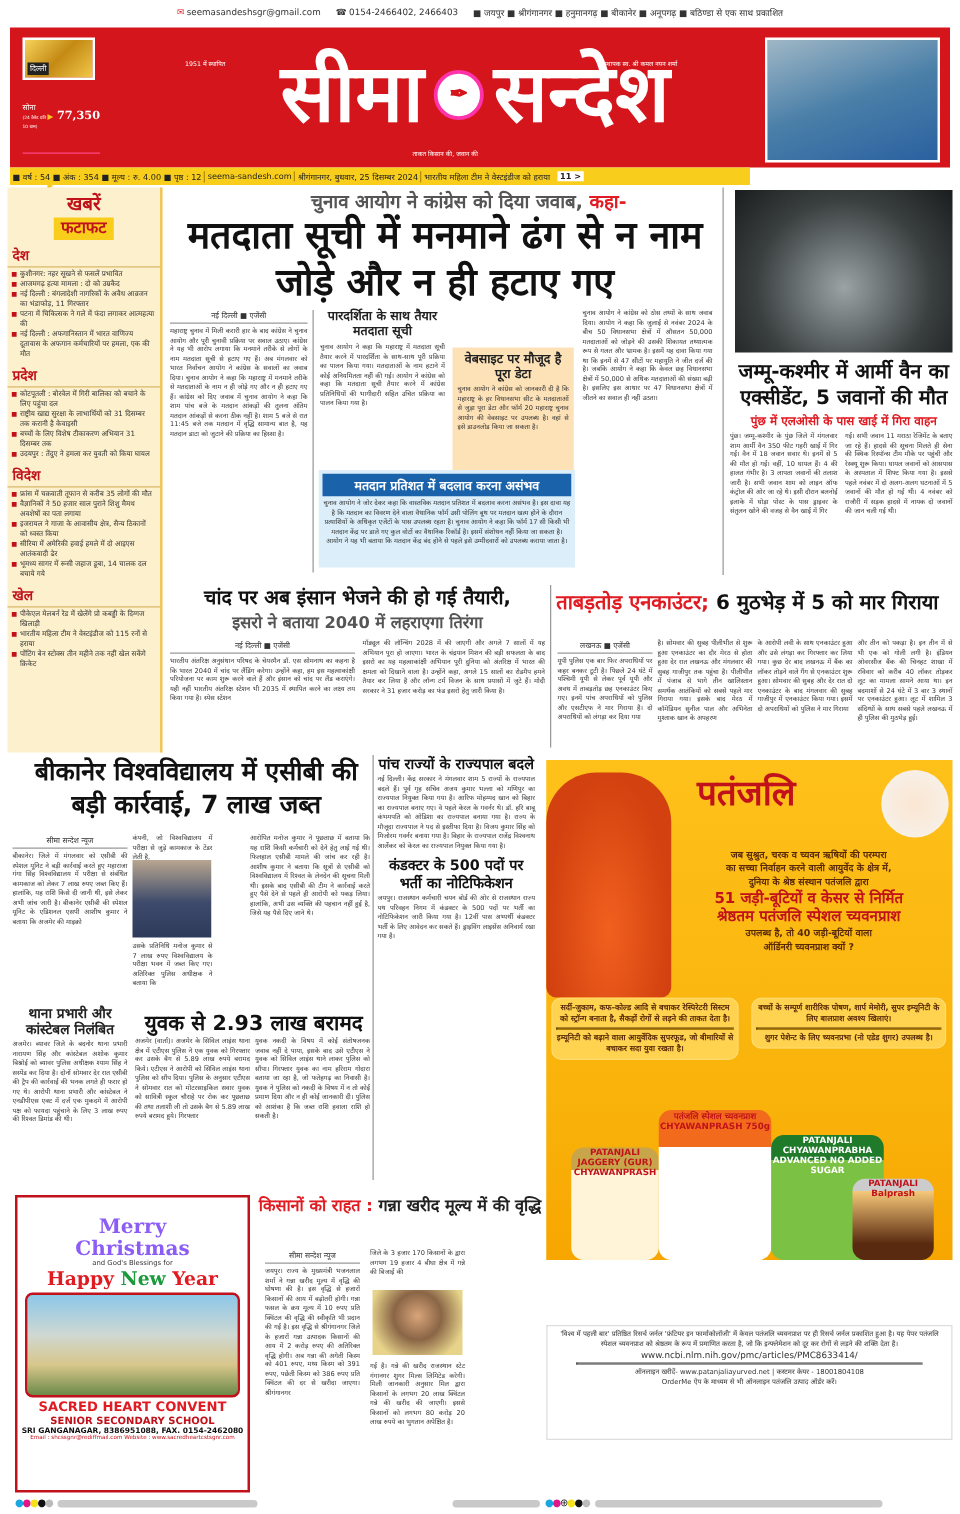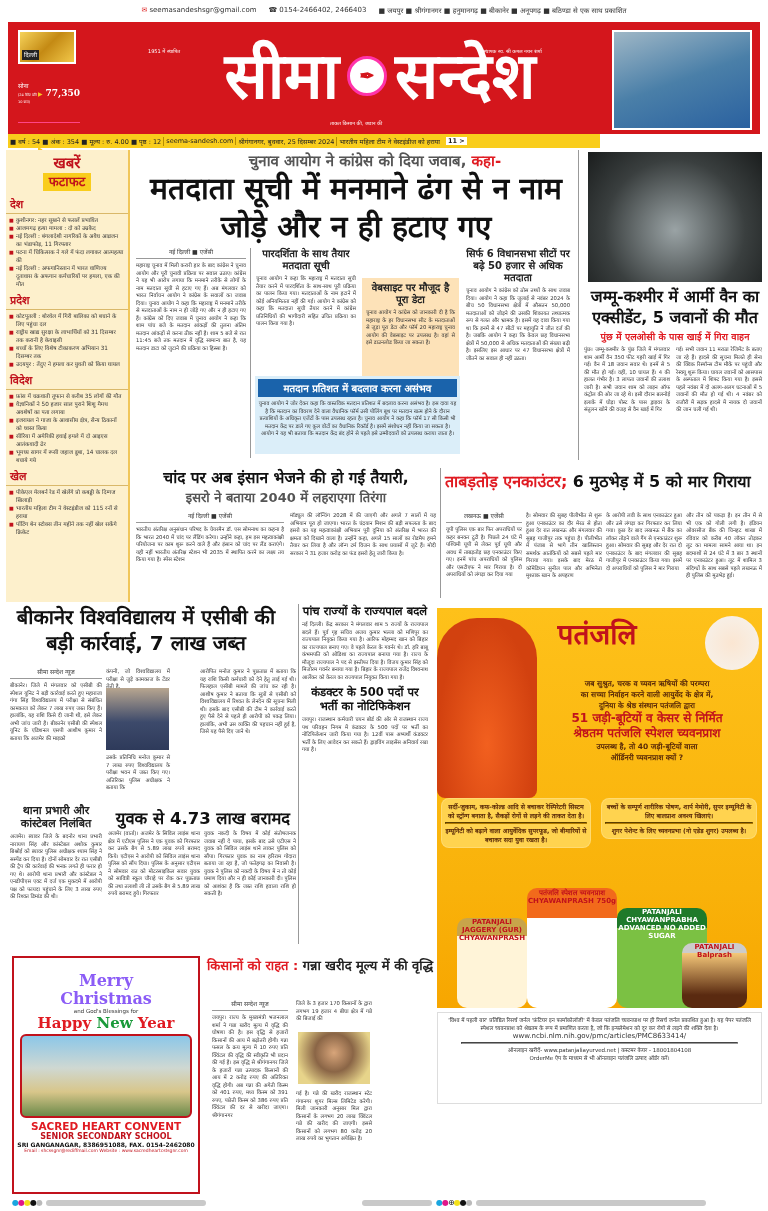--- a/index.html
+++ b/index.html
@@ -41,34 +41,34 @@
 .boxblue .t{background:#1a63ab;color:#fff;font-size:10px;font-weight:bold;text-align:center;padding:2px 0;margin-bottom:3px}
 .vline{width:1px;background:#999}
 .photo-army{left:588px;top:152px;width:174px;height:130px;background:radial-gradient(circle at 50% 60%,#9aa3a5,#3a3f3f 60%,#1a1d1d)}
 .army-hd{left:582px;top:286px;width:186px;text-align:center;font-size:16px;font-weight:bold;line-height:21px;color:#111}
 .army-sub{left:582px;top:330px;width:186px;text-align:center;font-size:9.5px;font-weight:bold;color:#e01b22}
 .moon-hd{left:136px;top:466px;width:300px;text-align:center}
 .moon-hd .a{font-size:15.5px;font-weight:bold;color:#111}
 .moon-hd .b{font-size:13px;color:#555;font-weight:bold}
 .enc-hd{left:445px;top:470px;width:320px;font-size:16px;font-weight:bold;color:#e01b22;white-space:nowrap}
 .enc-hd .k{color:#111}
-.bik-hd{left:0;top:604px;width:292px;text-align:center;font-size:20px;font-weight:bold;line-height:26px;color:#111}
+.bik-hd{left:11px;top:604px;width:292px;text-align:center;font-size:20px;font-weight:bold;line-height:26px;color:#111}
 .photo-man{left:106px;top:688px;width:63px;height:62px;background:linear-gradient(180deg,#b8a690,#3d4a6b 55%,#2e3a5a)}
 .pvt{left:302px;top:604px;width:126px}
 .pvt .h{font-size:11.5px;font-weight:bold;text-align:center;line-height:14px;color:#111}
 .ad-pat{left:437px;top:608px;width:325px;height:400px;background:linear-gradient(180deg,#fec11a,#f9b20a 70%,#f7a600)}
 .ad-pat .brand{position:absolute;left:60px;top:6px;width:200px;text-align:center;font-family:"DejaVu Serif",serif;color:#c1121c;font-size:28px;font-weight:bold}
 .ad-pat .baba{position:absolute;left:0;top:10px;width:100px;height:180px;background:radial-gradient(ellipse at 50% 70%,#f2601f,#d2410f 70%);border-radius:40px 40px 8px 8px}
 .ad-pat .acharya{position:absolute;left:268px;top:8px;width:54px;height:54px;border-radius:50%;background:radial-gradient(circle,#fbe6d2,#f6f3ee)}
 .ad-pat .copy{position:absolute;left:100px;top:70px;width:220px;text-align:center;font-size:7.5px;line-height:11px;font-weight:bold;color:#5a2a08}
 .ad-pat .big{font-size:12px;color:#c1121c;line-height:15px}
 .ad-pat .box{position:absolute;top:190px;border:1px solid #fff3;background:#ffd34f;border-radius:8px;font-size:6.3px;line-height:9px;text-align:center;font-weight:bold;color:#5a2a08;padding:3px}
 .ad-pat .products{position:absolute;left:20px;top:280px;width:290px;height:120px}
 .jar{position:absolute;border-radius:10px;font-size:7px;font-weight:bold;text-align:center;color:#c1121c}
-.ad-foot{left:437px;top:1012px;width:325px;height:92px;background:#fff;border:1px solid #ddd;font-size:5.5px;line-height:8px;text-align:center;color:#333;padding:3px}
+.ad-foot{left:437px;top:1060px;width:325px;height:92px;background:#fff;border:1px solid #ddd;font-size:5.5px;line-height:8px;text-align:center;color:#333;padding:3px}
 .ad-foot .url{font-size:7px;color:#333}
 .xmas{left:12px;top:956px;width:188px;height:238px;border:2px solid #c1121c;background:#fff}
 .xmas .m{font-family:"DejaVu Serif",serif;font-size:16px;color:#8b5cf6;text-align:center;font-weight:bold;line-height:18px;margin-top:14px}
 .xmas .g{font-size:5.5px;text-align:center;color:#333}
 .xmas .hny{font-family:"DejaVu Serif",serif;font-size:15px;font-weight:bold;text-align:center;color:#e01b22}
 .xmas .hny .n{color:#1a9a3a}
 .xmas .bld{margin:2px 6px;height:84px;border:2px solid #c1121c;border-radius:6px;background:linear-gradient(180deg,#8cc7e8,#cfd8d2 40%,#d8c68a 70%,#6c8a4a)}
 .xmas .s1{font-size:10.5px;color:#e01b22;font-weight:bold;text-align:center;line-height:12px}
 .xmas .s2{font-size:8px;color:#c1121c;font-weight:bold;text-align:center}
 .xmas .s3{font-size:6px;font-weight:bold;text-align:center;color:#111}
@@ -163,21 +163,20 @@
 <div class="abs vline" style="left:250px;top:248px;height:210px"></div>
 <div class="abs" style="left:256px;top:248px;width:100px">
   <div class="subhd">पारदर्शिता के साथ तैयार मतदाता सूची</div>
   <div class="col">चुनाव आयोग ने कहा कि महाराष्ट्र में मतदाता सूची तैयार करने में पारदर्शिता के साथ-साथ पूरी प्रक्रिया का पालन किया गया। मतदाताओं के नाम हटाने में कोई अनियमितता नहीं की गई। आयोग ने कांग्रेस को कहा कि मतदाता सूची तैयार करने में कांग्रेस प्रतिनिधियों की भागीदारी सहित उचित प्रक्रिया का पालन किया गया है।</div>
 </div>
 <div class="abs boxpeach">
   <div class="subhd">वेबसाइट पर मौजूद है पूरा डेटा</div>
   <div class="col">चुनाव आयोग ने कांग्रेस को जानकारी दी है कि महाराष्ट्र के हर विधानसभा सीट के मतदाताओं से जुड़ा पूरा डेटा और फॉर्म 20 महाराष्ट्र चुनाव आयोग की वेबसाइट पर उपलब्ध है। वहां से इसे डाउनलोड किया जा सकता है।</div>
 </div>
 <div class="abs" style="left:466px;top:248px;width:104px">
-  <div class="subhd">सिर्फ 6 विधानसभा सीटों पर बढ़े 50 हजार से अधिक मतदाता</div>
   <div class="col">चुनाव आयोग ने कांग्रेस को ठोस तथ्यों के साथ जवाब दिया। आयोग ने कहा कि जुलाई से नवंबर 2024 के बीच 50 विधानसभा क्षेत्रों में औसतन 50,000 मतदाताओं को जोड़ने की उसकी शिकायत तथ्यात्मक रूप से गलत और भ्रामक है। इसमें यह दावा किया गया था कि इनमें से 47 सीटों पर महायुति ने जीत दर्ज की है। जबकि आयोग ने कहा कि केवल छह विधानसभा क्षेत्रों में 50,000 से अधिक मतदाताओं की संख्या बढ़ी है। इसलिए इस आधार पर 47 विधानसभा क्षेत्रों में जीतने का सवाल ही नहीं उठता।</div>
 </div>
 <div class="abs boxblue">
   <div class="t">मतदान प्रतिशत में बदलाव करना असंभव</div>
   <div class="col" style="text-align:center">चुनाव आयोग ने जोर देकर कहा कि वास्तविक मतदान प्रतिशत में बदलाव करना असंभव है। इस दावा यह है कि मतदान का विवरण देने वाला वैधानिक फॉर्म उसी पोलिंग बूथ पर मतदान खत्म होने के दौरान प्रत्याशियों के अधिकृत एजेंटों के पास उपलब्ध रहता है। चुनाव आयोग ने कहा कि फॉर्म 17 सी किसी भी मतदान केंद्र पर डाले गए कुल वोटों का वैधानिक रिकॉर्ड है। इसमें संशोधन नहीं किया जा सकता है। आयोग ने यह भी बताया कि मतदान केंद्र बंद होने से पहले इसे उम्मीदवारों को उपलब्ध कराया जाता है।</div>
 </div>
 
 <div class="abs vline" style="left:578px;top:150px;height:310px"></div>
 <div class="abs photo-army"></div>
 <div class="abs army-hd">जम्मू-कश्मीर में आर्मी वैन का एक्सीडेंट, 5 जवानों की मौत</div>
@@ -214,21 +213,21 @@
 <div class="abs photo-man"></div>
 <div class="abs col" style="left:106px;top:754px;width:64px">उसके प्रतिनिधि मनोज कुमार से 7 लाख रुपए विश्वविद्यालय के परीक्षा भवन में जब्त किए गए। अतिरिक्त पुलिस अधीक्षक ने बताया कि</div>
 <div class="abs col" style="left:200px;top:668px;width:96px">आरोपित मनोज कुमार ने पूछताछ में बताया कि यह राशि किसी कर्मचारी को देने हेतु लाई गई थी। फिलहाल एसीबी मामले की जांच कर रही है। आशीष कुमार ने बताया कि सूत्रों से एसीबी को विश्वविद्यालय में रिश्वत के लेनदेन की सूचना मिली थी। इसके बाद एसीबी की टीम ने कार्रवाई करते हुए पैसे देने से पहले ही आरोपी को पकड़ लिया। हालांकि, अभी उस व्यक्ति की पहचान नहीं हुई है, जिसे यह पैसे दिए जाने थे।</div>
 <div class="abs vline" style="left:298px;top:604px;height:340px"></div>
 
 <div class="abs" style="left:10px;top:804px;width:92px">
   <div class="subhd" style="font-size:11px;line-height:13px">थाना प्रभारी और कांस्टेबल निलंबित</div>
   <div class="col">अजमेर। ब्यावर जिले के बदनोर थाना प्रभारी नारायण सिंह और कांस्टेबल अशोक कुमार बिश्नोई को ब्यावर पुलिस अधीक्षक श्याम सिंह ने सस्पेंड कर दिया है। दोनों सोमवार देर रात एसीबी की ट्रैप की कार्रवाई की भनक लगते ही फरार हो गए थे। आरोपी थाना प्रभारी और कांस्टेबल ने एनडीपीएस एक्ट में दर्ज एक मुकदमे में आरोपी पक्ष को फायदा पहुंचाने के लिए 3 लाख रुपए की रिश्वत डिमांड की थी।</div>
 </div>
 
-<div class="abs" style="left:108px;top:806px;width:190px;font-size:16.5px;font-weight:bold;text-align:center;color:#111">युवक से 4.73 लाख बरामद</div>
+<div class="abs" style="left:108px;top:806px;width:190px;font-size:16.5px;font-weight:bold;text-align:center;color:#111">युवक से 2.93 लाख बरामद</div>
 <div class="abs col" style="left:108px;top:830px;width:92px">अजमेर (वार्ता)। अजमेर के सिविल लाइंस थाना क्षेत्र में एटीएस पुलिस ने एक युवक को गिरफ्तार कर उसके बैग से 5.89 लाख रुपये बरामद किये। एटीएस ने आरोपी को सिविल लाइंस थाना पुलिस को सौंप दिया। पुलिस के अनुसार एटीएस ने सोमवार रात को मोटरसाइकिल सवार युवक को सावित्री स्कूल चौराहे पर रोक कर पूछताछ की तथा तलाशी ली तो उसके बैग से 5.89 लाख रुपये बरामद हुये। गिरफ्तार</div>
 <div class="abs col" style="left:204px;top:830px;width:92px">युवक नकदी के विषय में कोई संतोषजनक जवाब नहीं दे पाया, इसके बाद उसे एटीएस ने युवक को सिविल लाइंस थाने लाकर पुलिस को सौंपा। गिरफ्तार युवक का नाम हरिराम गोदारा बताया जा रहा है, जो फतेहगढ़ का निवासी है। युवक ने पुलिस को नकदी के विषय में न तो कोई प्रमाण दिया और न ही कोई जानकारी दी। पुलिस को आशंका है कि जब्त राशि हवाला राशि हो सकती है।</div>
 
 <div class="abs pvt">
   <div class="h">पांच राज्यों के राज्यपाल बदले</div>
   <div class="col" style="margin-top:3px">नई दिल्ली। केंद्र सरकार ने मंगलवार शाम 5 राज्यों के राज्यपाल बदले हैं। पूर्व गृह सचिव अजय कुमार भल्ला को मणिपुर का राज्यपाल नियुक्त किया गया है। आरिफ मोहम्मद खान को बिहार का राज्यपाल बनाए गए। वे पहले केरल के गवर्नर थे। डॉ. हरि बाबू कंभमपति को ओडिशा का राज्यपाल बनाया गया है। राज्य के मौजूदा राज्यपाल ने पद से इस्तीफा दिया है। विजय कुमार सिंह को मिजोरम गवर्नर बनाया गया है। बिहार के राज्यपाल राजेंद्र विश्वनाथ आर्लेकर को केरल का राज्यपाल नियुक्त किया गया है।</div>
   <div class="h" style="margin-top:4px">कंडक्टर के 500 पदों पर भर्ती का नोटिफिकेशन</div>
   <div class="col" style="margin-top:3px">जयपुर। राजस्थान कर्मचारी चयन बोर्ड की ओर से राजस्थान राज्य पथ परिवहन निगम में कंडक्टर के 500 पदों पर भर्ती का नोटिफिकेशन जारी किया गया है। 12वीं पास अभ्यर्थी कंडक्टर भर्ती के लिए आवेदन कर सकते हैं। ड्राइविंग लाइसेंस अनिवार्य रखा गया है।</div>
 </div>
 

